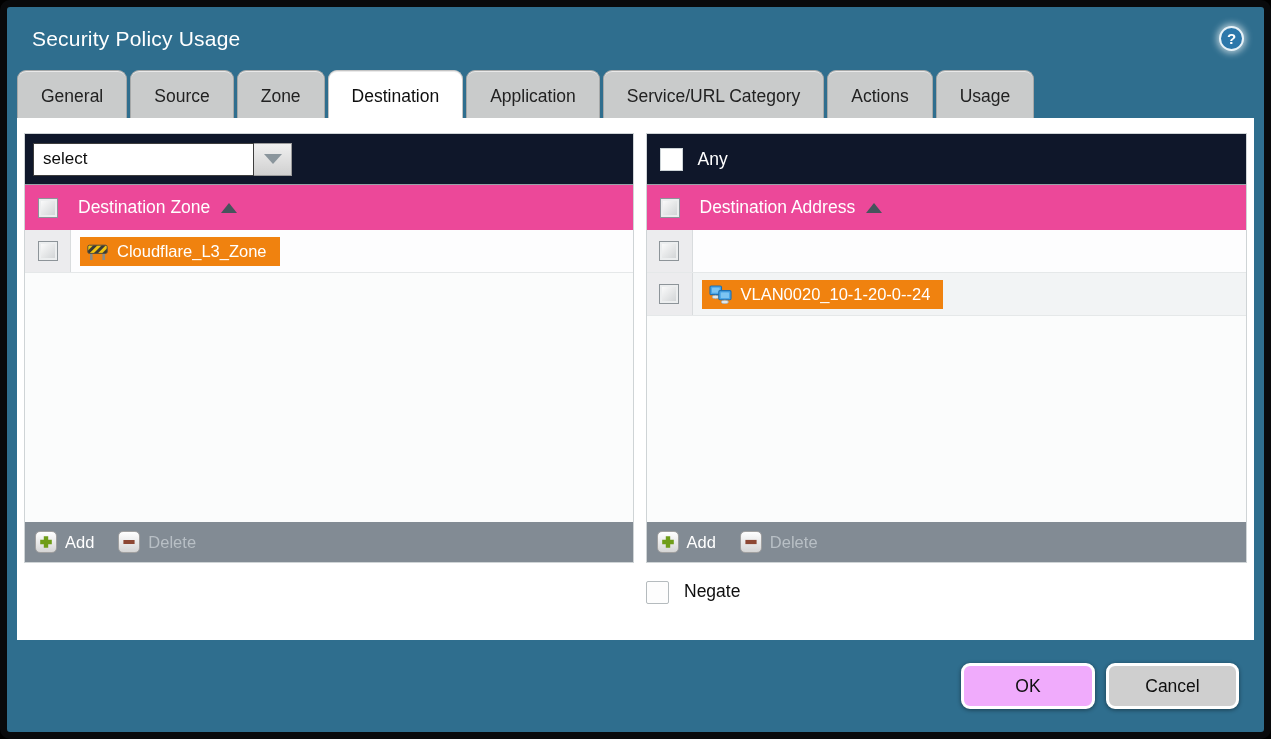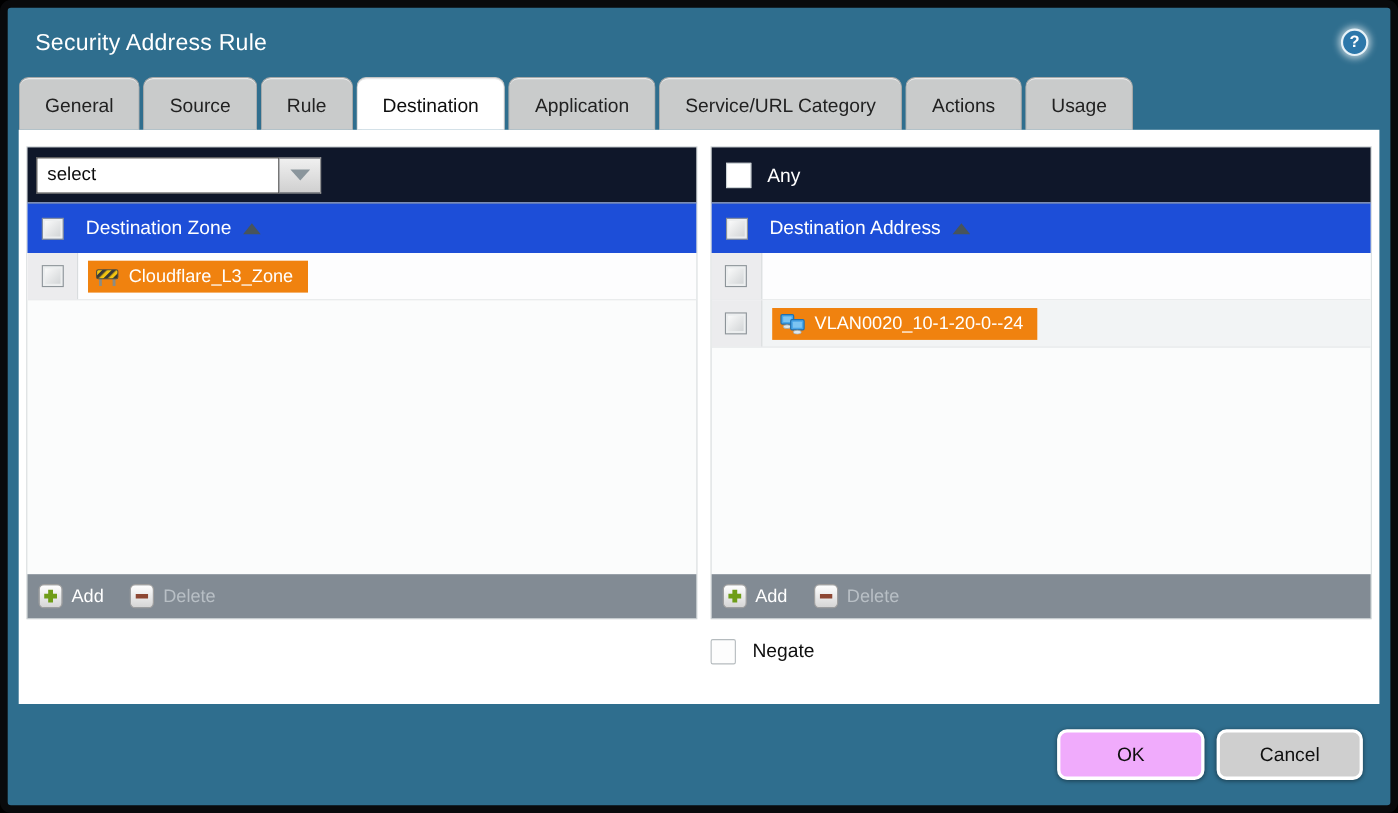--- a/index.html
+++ b/index.html
@@ -36,21 +36,21 @@
   
   .combo { display:flex; height:33px; }
   .combo-input { width:221px; height:33px; border:1px solid #3d3d3d; font-size:17px; padding:0 9px; color:#0c0c0c; background:#fff; font-family:"Liberation Sans",sans-serif; }
   .combo-btn { width:38px; background:linear-gradient(#f0f0f0,#d0d0d0); border:1px solid #9b9b9b; border-left:none; display:flex; align-items:center; justify-content:center; cursor:pointer; }
   .arrow-down { width:0; height:0; border-left:9px solid transparent; border-right:9px solid transparent; border-top:10px solid #8a959c; }
   
   .any-wrap { display:flex; align-items:center; gap:15px; padding-left:5px; }
   .cb-plain { width:23px; height:23px; background:#fff; border:1px solid #ccd3d6; cursor:pointer; }
   .any-label { color:#fff; font-size:17.5px; }
   
-  .col-header { height:46px; flex:none; background:#1d4ed8; border-top:1px solid #99a1a8; display:flex; align-items:center; cursor:pointer; }
+  .col-header { height:46px; flex:none; background:#ec4899; border-top:1px solid #99a1a8; display:flex; align-items:center; cursor:pointer; }
   .cb-cell { width:46px; flex:none; display:flex; align-items:center; justify-content:center; }
   .cb-3d {
     width:20px; height:20px; border:1px solid #8d9499; cursor:pointer;
     background:linear-gradient(135deg,#ffffff 0%,#cdd0d2 100%);
     box-shadow:inset 0 0 0 2px #eceeef;
   }
   .col-label { color:#fff; font-size:17.5px; margin-left:7px; }
   .sort-arrow { width:0; height:0; border-left:8px solid transparent; border-right:8px solid transparent; border-bottom:10px solid #47545c; margin-left:11px; }
   
   .list { flex:1; overflow:hidden; background:#fbfcfc; }
@@ -84,28 +84,28 @@
   }
   .btn-ok { width:134px; background:#f0abfc; }
   .btn-cancel { width:133px; background:#cfcfcf; }
 </style>
 </head>
 <body>
 
 <div class="window">
 
   <div class="titlebar">
-    <div class="title">Security Address Rule</div>
+    <div class="title">Security Policy Usage</div>
     <div class="help">?</div>
   </div>
 
   <div class="tabs">
     <div class="tab">General</div>
     <div class="tab">Source</div>
-    <div class="tab">Rule</div>
+    <div class="tab">Zone</div>
     <div class="tab active">Destination</div>
     <div class="tab">Application</div>
     <div class="tab">Service/URL Category</div>
     <div class="tab">Actions</div>
     <div class="tab">Usage</div>
   </div>
 
   <div class="content">
     <div class="panels">
 

